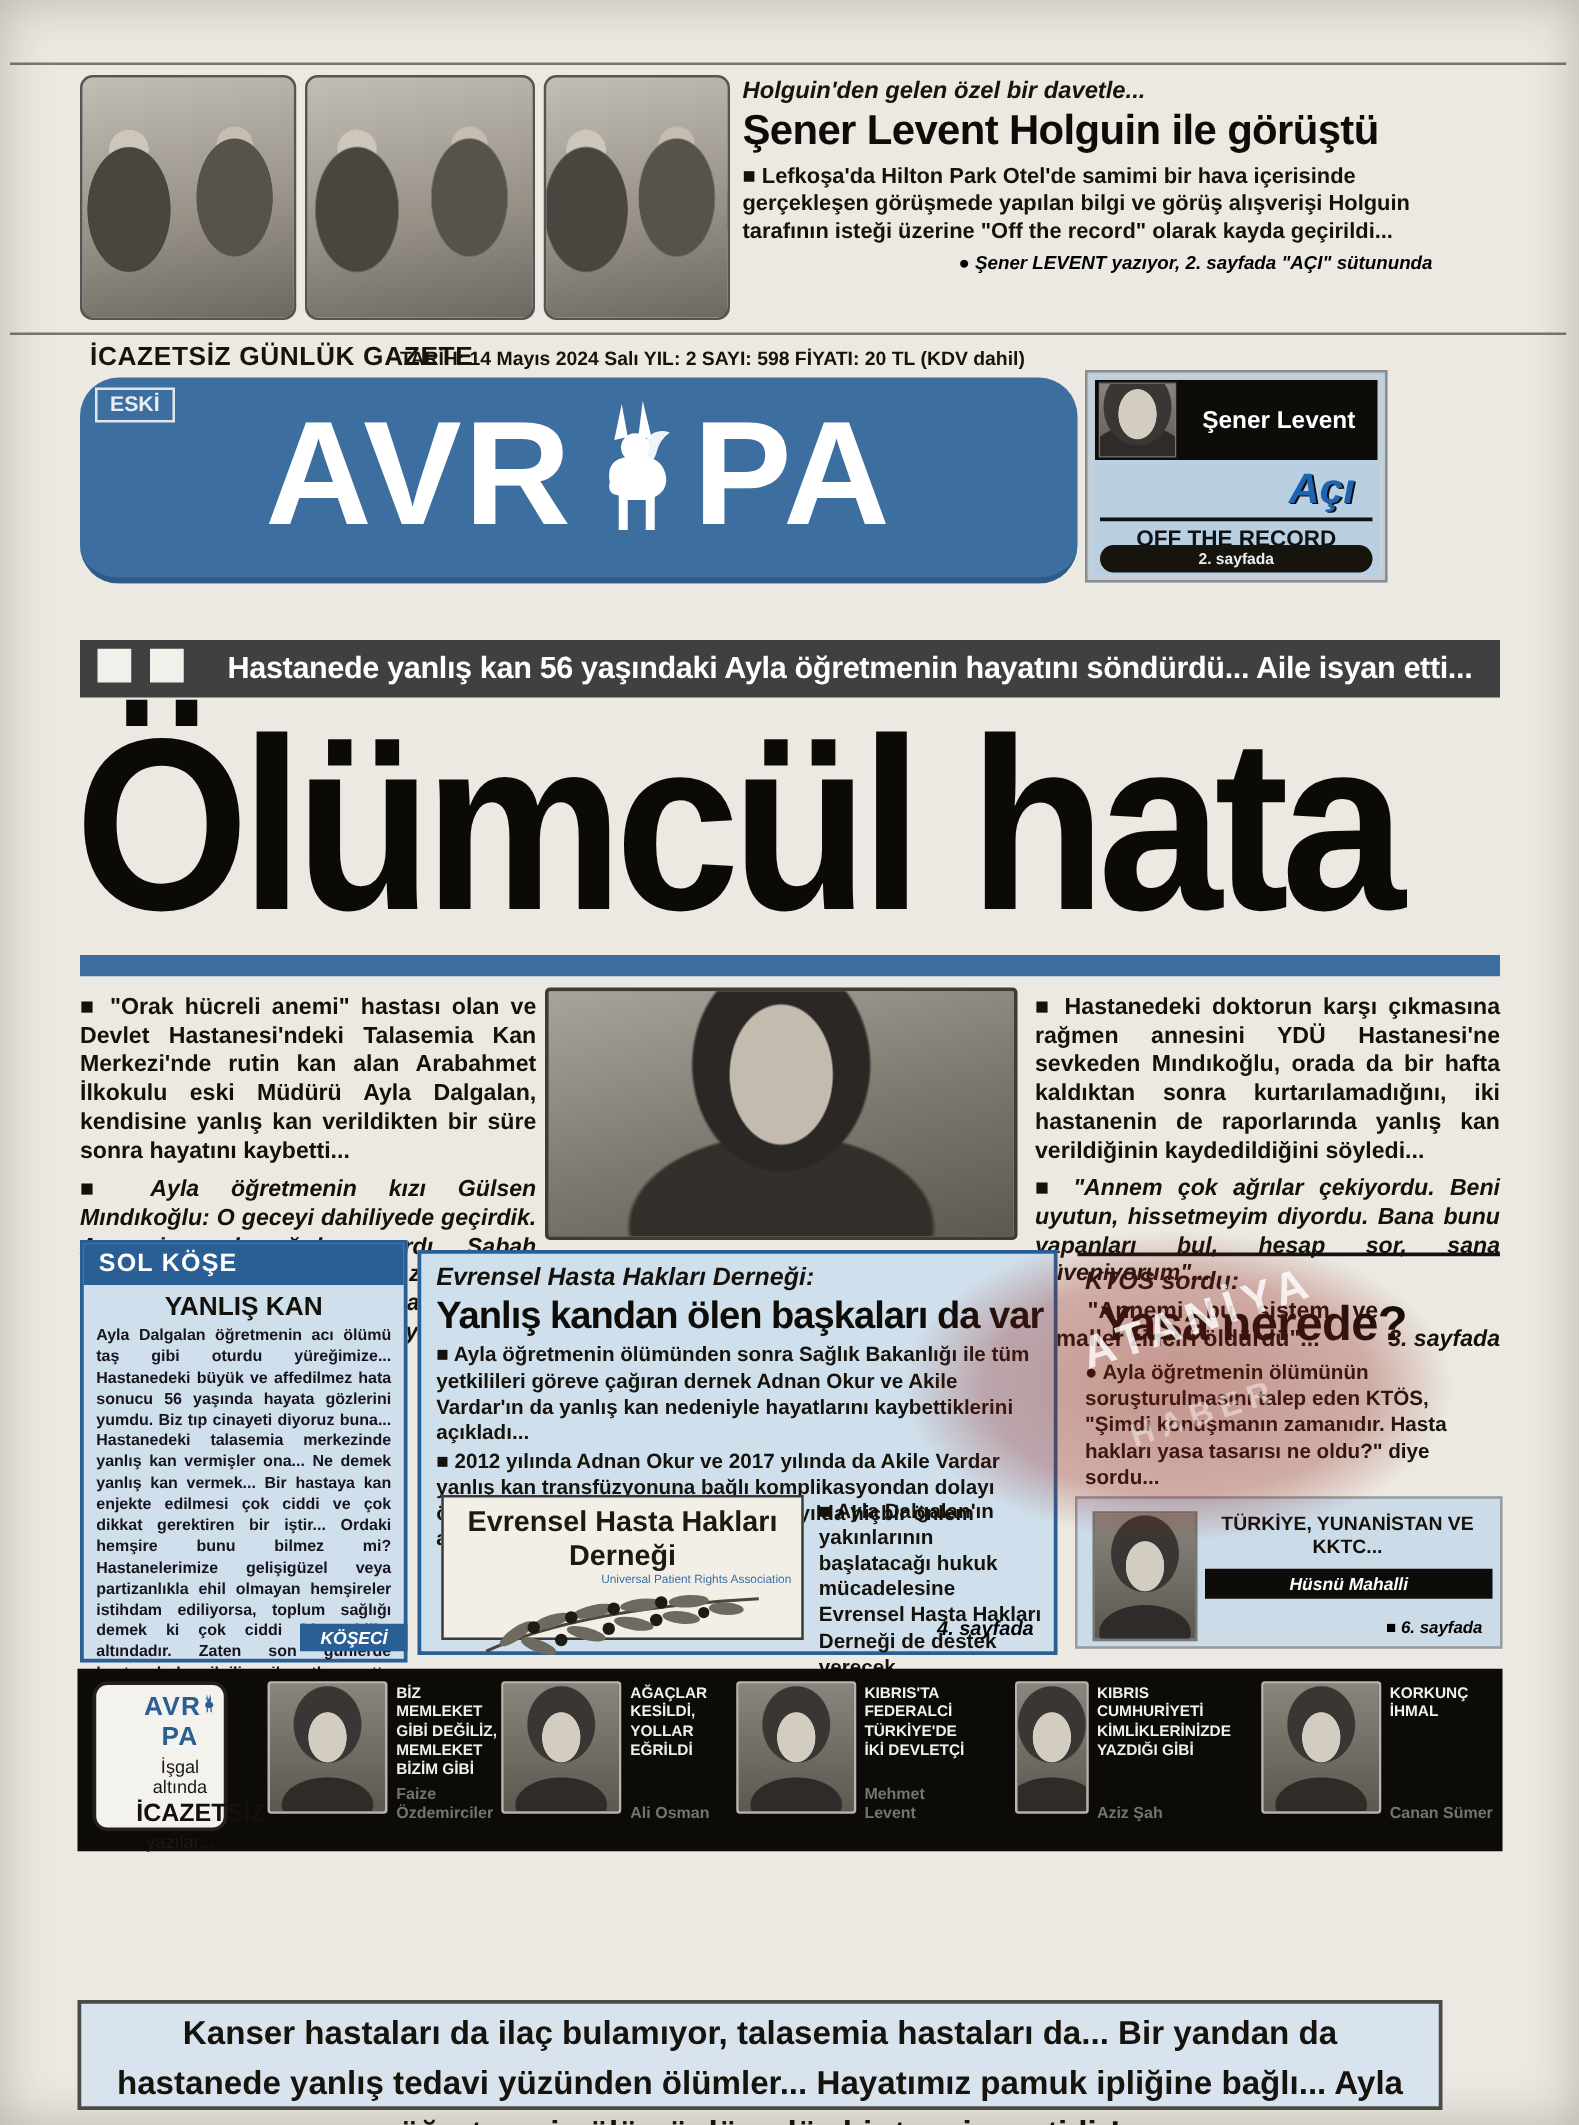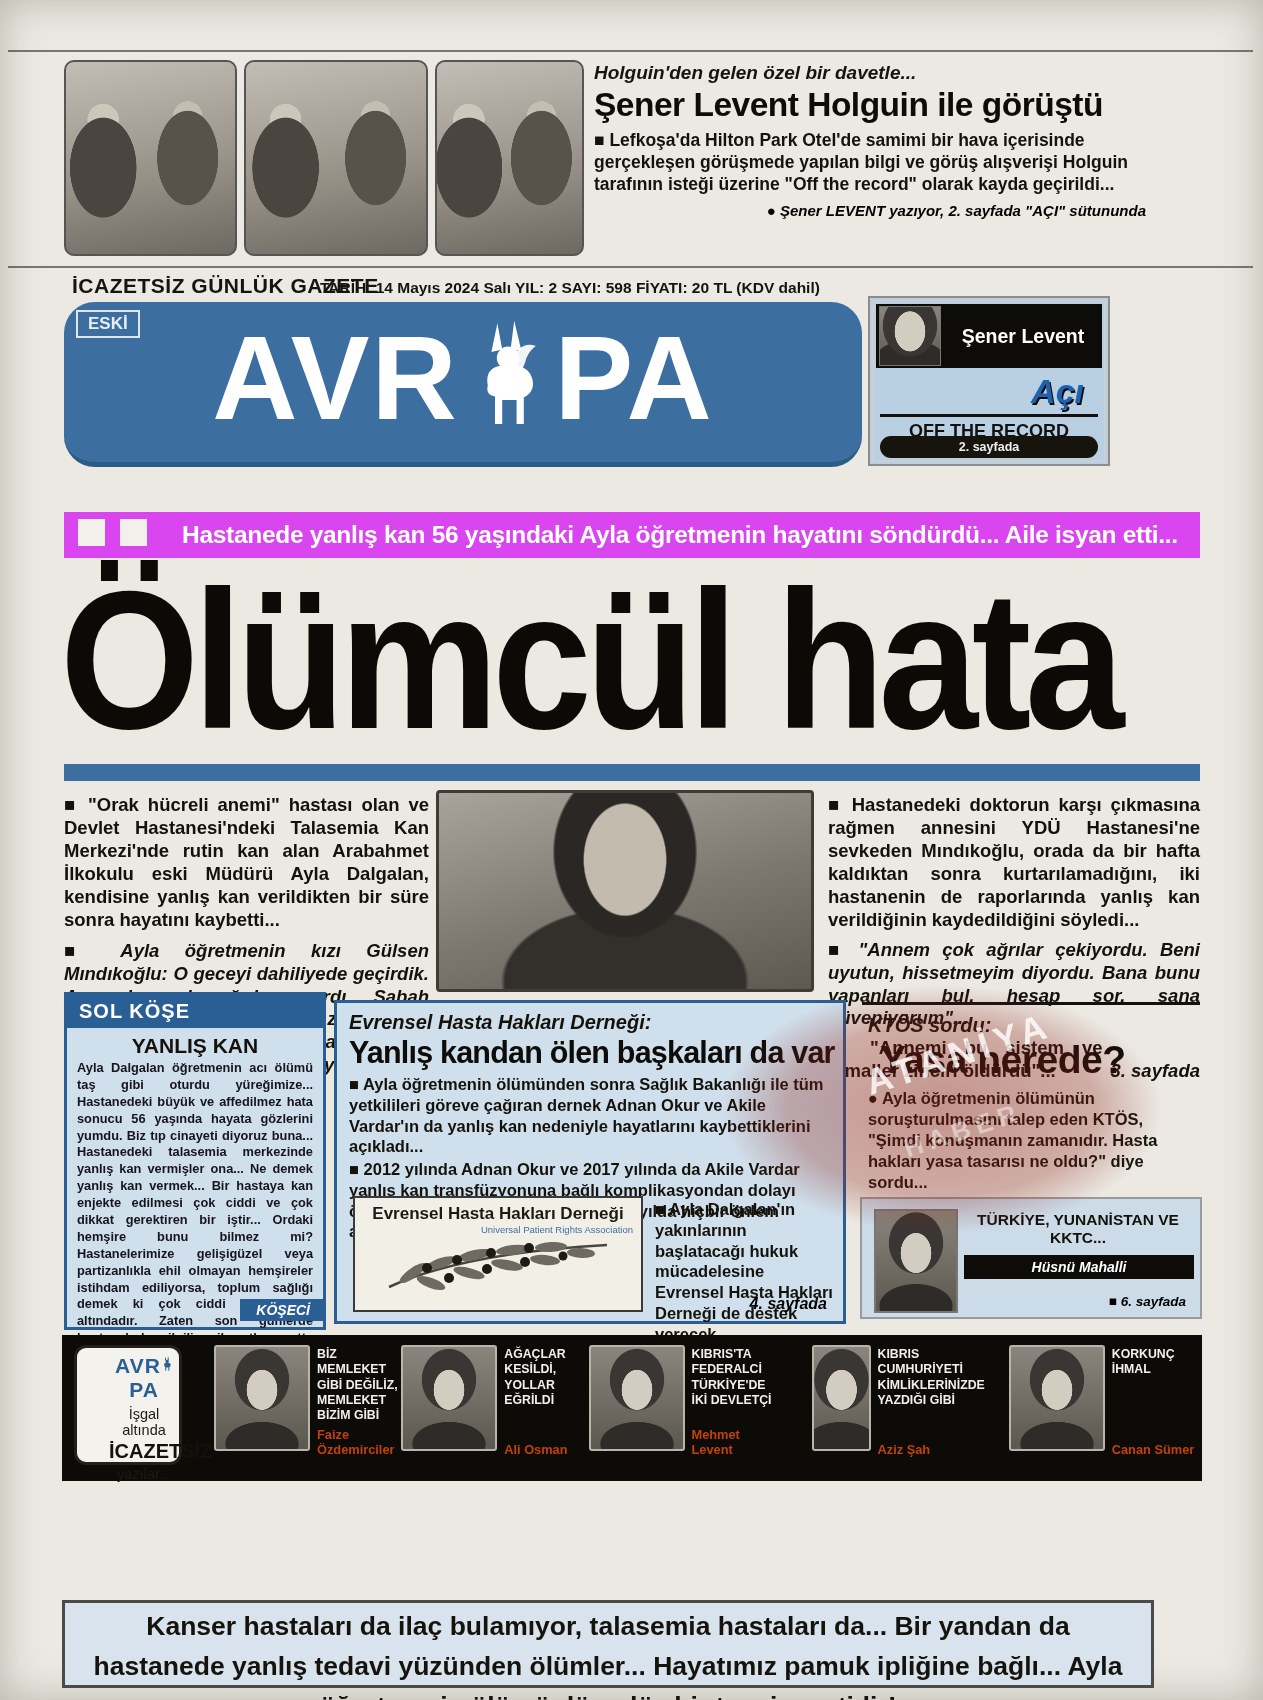--- a/index.html
+++ b/index.html
@@ -37,21 +37,21 @@
   #blue-box{background:#3c6fa0;border-bottom:5px solid #2d5b88;}
   #mast-title{color:#fff;font-weight:900;letter-spacing:2px;}
   #eski{border:2px solid #dfe6ee;color:#e8eef5;font-weight:bold;}
 
   #acibox{background:#b9cfe2;border:2px solid #8c8c8c;outline:2px solid #cfcfcf;outline-offset:-6px;}
   #acibox .blackbar{background:#0e0c09;color:#fff;}
   #aci-name{color:#1f63b0;font-weight:900;font-style:italic;text-shadow:1.5px 1.5px 0 #0e0c09;}
   .pill{background:#17140e;border-radius:11px;color:#eee;}
 
   
-  #band{background:#d946ef;color:#fff;font-weight:bold;}
+  #band{background:#404040;color:#fff;font-weight:bold;}
   #giant{font-weight:900;color:#0c0a07;letter-spacing:-6px;white-space:nowrap;
          transform:scale(1.04,1.14);transform-origin:left top;}
   .bluebar{background:#3c6fa0;}
   .col-b{font-weight:bold;font-size:18.5px;line-height:1.24;color:#14110b;text-align:justify;}
   .ital{font-style:italic;}
   .pageref{font-weight:bold;font-style:italic;}
 
   
   .bluebox{border:3px solid #2a5f96;background:#cfdfeb;}
   #solkose-head{background:#2a5f96;color:#fff;font-weight:bold;}
@@ -64,21 +64,21 @@
   .kstory{font-weight:bold;font-size:16.5px;line-height:1.27;color:#15120c;}
 
   #mahalli{background:#ccdbe8;border:2px solid #9a9a9a;}
   #mahalli .blackbar{background:#0e0c09;color:#fff;}
 
   
   #strip{background:#0d0b08;}
   #strip-logo{background:#f4f2ec;border-radius:12px;border:3px solid #23201a;}
   #strip-logo .brand{color:#2a5f96;font-weight:900;font-size:21px;letter-spacing:1px;}
   .cunit .hl{color:#f2f0ea;font-weight:bold;font-size:12.3px;line-height:1.25;text-transform:uppercase;}
-  .cunit .nm{color:#c2410c;font-weight:bold;font-size:12.8px;}
+  .cunit .nm{color:#737373;font-weight:bold;font-size:12.8px;}
   .cphoto{width:92px;height:102px;border:2px solid #b9b5ac;border-radius:3px;}
 
   
   #footerbox{background:#d8e3ee;border:3px solid #4a4a46;color:#16130d;
              font-weight:bold;font-size:26.5px;line-height:1.5;text-align:center;}
 
   
   #wm{pointer-events:none;border-radius:50%;
       background:radial-gradient(closest-side,rgba(141,32,24,.42),rgba(141,32,24,.30) 70%,rgba(141,32,24,0) 100%);}
   .wmtext{color:rgba(255,255,255,.8);font-weight:bold;letter-spacing:6px;transform:rotate(-18deg);}
@@ -172,21 +172,21 @@
   </div>
 
   <div class="bluebox abs" style="left:334px;top:1000px;width:512px;height:324px;box-sizing:border-box;">
     <div style="padding:8px 12px 0;">
       <div class="kicker" style="font-size:20px;color:#15120c;">Evrensel Hasta Hakları Derneği:</div>
       <div id="dernek-headline" style="font-size:30.5px;letter-spacing:-.8px;white-space:nowrap;margin:1px 0 4px;">Yanlış kandan ölen başkaları da var</div>
       <div class="dstory">■ Ayla öğretmenin ölümünden sonra Sağlık Bakanlığı ile tüm yetkilileri göreve çağıran dernek Adnan Okur ve Akile Vardar'ın da yanlış kan nedeniyle hayatlarını kaybettiklerini açıkladı...</div>
       <div class="dstory" style="margin-top:2px;">■ 2012 yılında Adnan Okur ve 2017 yılında da Akile Vardar yanlış kan transfüzyonuna bağlı komplikasyondan dolayı öldükleri halde, aradan geçen bunca yılda hiçbir önlem alınmadı...</div>
     </div>
     <div id="logo-box" class="abs" style="left:16px;top:193px;width:290px;height:116px;padding:6px 8px;box-sizing:border-box;">
-      <div style="text-align:center;font-weight:bold;font-size:17px;color:#1c1a14;">Evrensel Hasta Hakları Derneği</div>
+      <div style="text-align:center;font-weight:bold;font-size:23px;color:#1c1a14;">Evrensel Hasta Hakları Derneği</div>
       <div style="text-align:right;font-weight:normal;font-size:9.5px;color:#3b70a5;">Universal Patient Rights Association</div>
       <div style="text-align:center;">
         <svg width="230" height="62" viewBox="0 0 230 62">
           <path d="M6 52 Q80 18 224 10" stroke="#4a463e" stroke-width="2.5" fill="none"></path>
           <g fill="#6e6a60">
             <ellipse cx="30" cy="38" rx="16" ry="5" transform="rotate(-35 30 38)"></ellipse>
             <ellipse cx="58" cy="28" rx="16" ry="5" transform="rotate(-18 58 28)"></ellipse>
             <ellipse cx="92" cy="20" rx="17" ry="5" transform="rotate(-12 92 20)"></ellipse>
             <ellipse cx="130" cy="15" rx="17" ry="5" transform="rotate(-6 130 15)"></ellipse>
             <ellipse cx="168" cy="12" rx="16" ry="5" transform="rotate(-3 168 12)"></ellipse>

